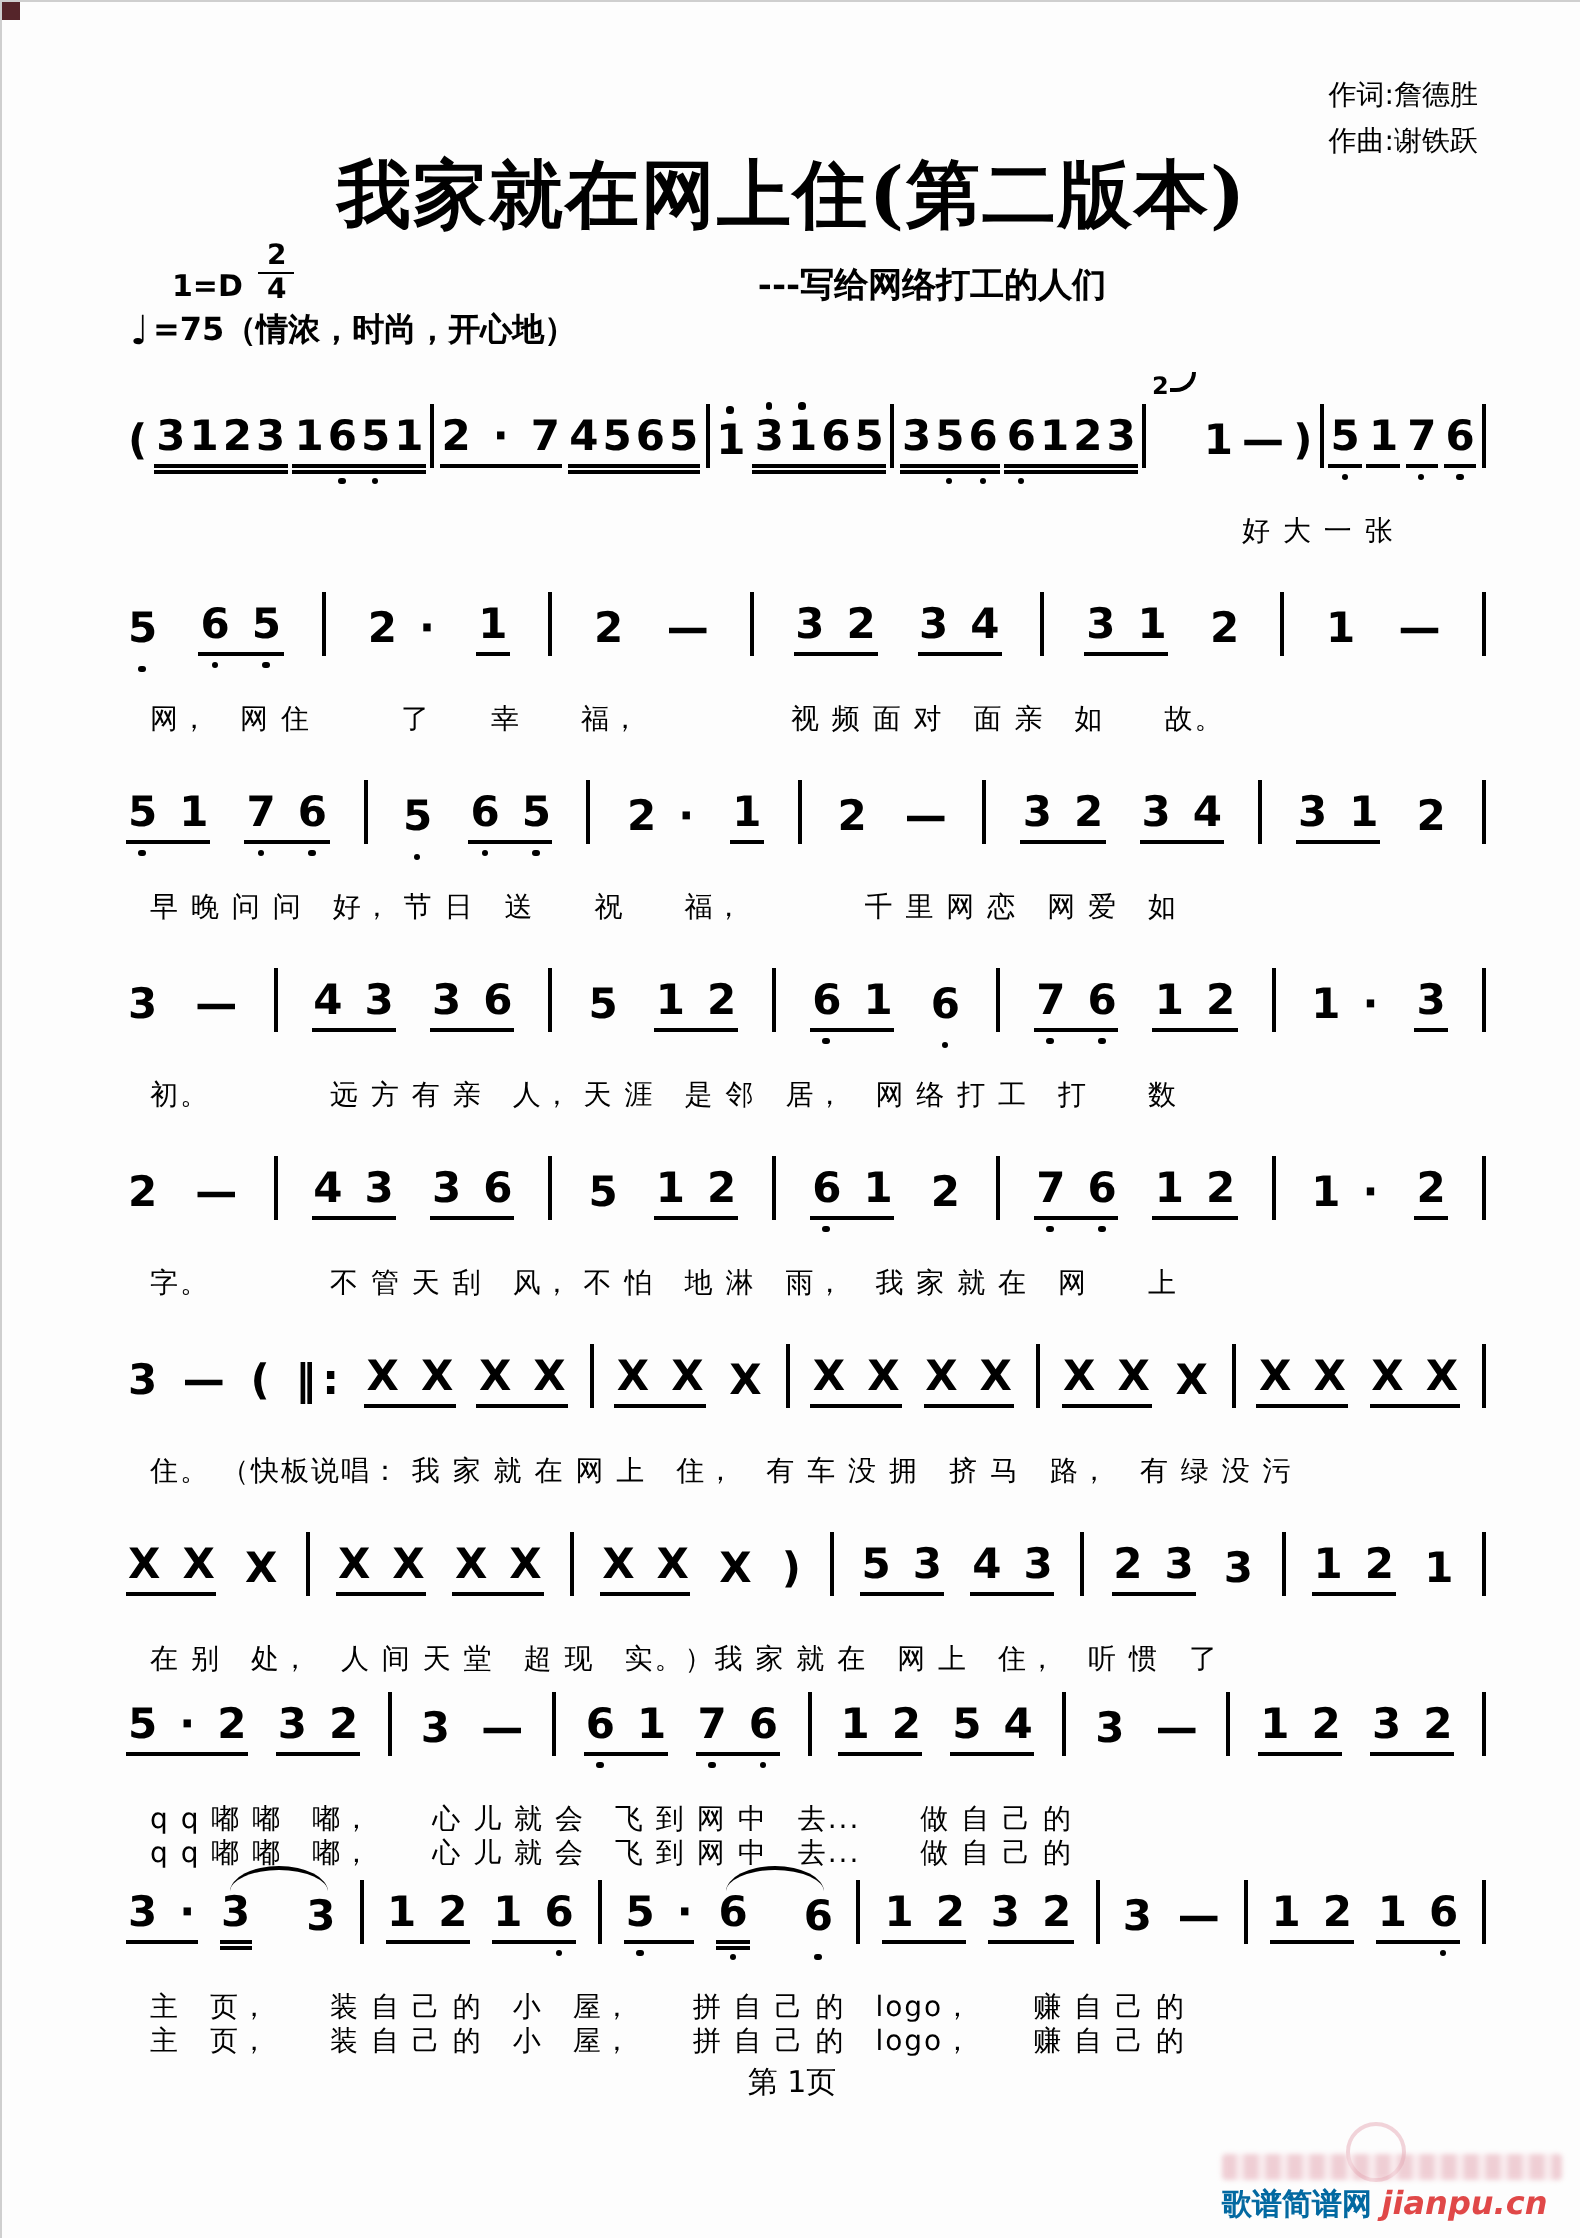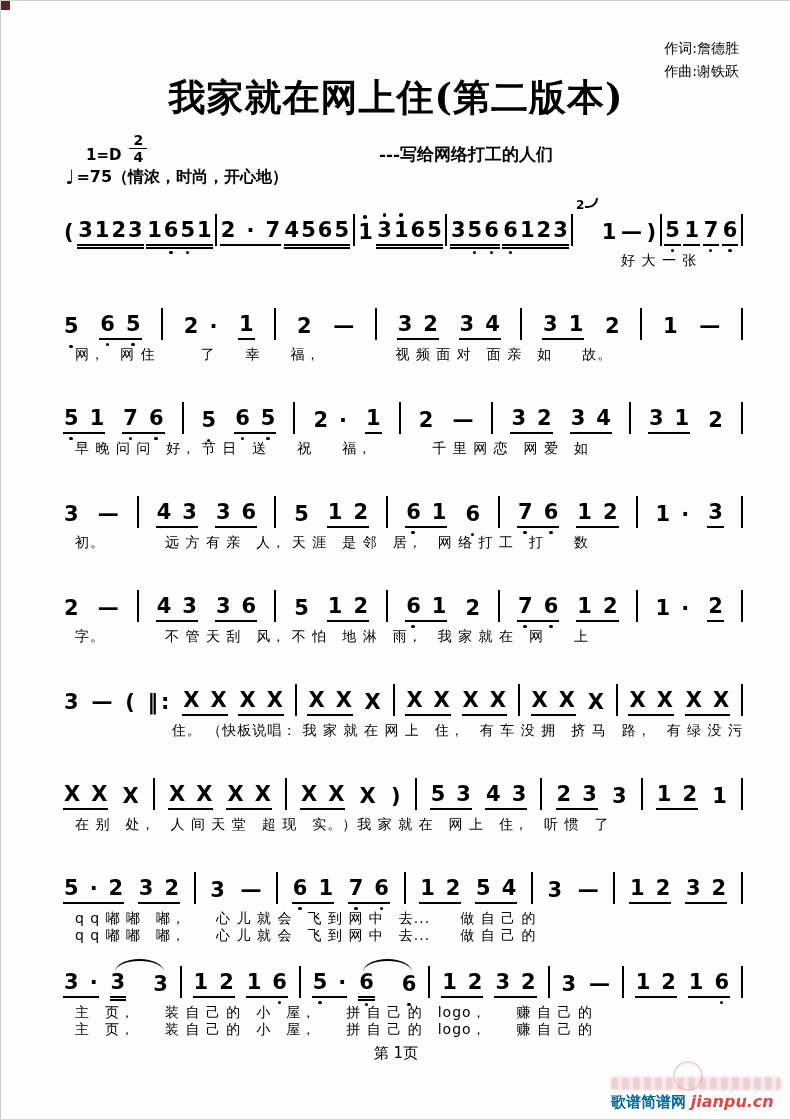--- a/index.html
+++ b/index.html
@@ -4,21 +4,21 @@
 <style>
   html,body{margin:0;padding:0;background:#e9e9e9;}
   .page{position:relative;width:790px;height:1119px;background:#fdfdfd;margin:0 auto;
         font-family:"DejaVu Sans",sans-serif;color:#000;overflow:hidden;
         border-top:1px solid #cfcfcf;border-left:1px solid #cfcfcf;}
   .corner{position:absolute;top:0;left:0;width:9px;height:9px;}
   
   .header{padding-top:72px;position:relative;}
   .title{text-align:center;font-size:37px;font-weight:bold;letter-spacing:1px;
          font-family:"DejaVu Serif","Liberation Serif",serif;}
-  .subtitle{text-align:center;padding-left:140px;font-size:17px;font-weight:bold;margin-top:20px;
+  .subtitle{text-align:center;padding-left:140px;font-size:17px;font-weight:bold;margin-top:8px;
             font-family:"DejaVu Serif","Liberation Serif",serif;}
   .credits{position:absolute;top:36px;right:52px;font-size:14px;line-height:23px;text-align:center;}
   .keyrow{margin:-38px 0 0 85px;font-size:15px;font-weight:bold;height:36px;display:flex;align-items:flex-end;gap:8px;}
   .frac{display:inline-block;text-align:center;font-size:14px;line-height:14px;}
   .frac .tn{display:block;border-bottom:1.5px solid #000;padding:0 4px 1px;}
   .frac .td{display:block;padding-top:1px;}
   .temporow{margin:0 0 0 64px;font-size:16px;font-weight:bold;height:26px;display:flex;align-items:center;}
   .tempoglyph{font-size:20px;margin-right:2px;}
   
   .score{padding:6px 48px 0 62px;}
@@ -36,21 +36,21 @@
   .n.hi::before{content:"";position:absolute;left:50%;margin-left:-2px;top:-7px;width:3.5px;height:3.5px;
                 background:#000;border-radius:50%;}
   .bar{width:2px;height:32px;background:#000;}
   .grace{font-size:12px;font-weight:bold;align-self:flex-start;margin-top:2px;position:relative;}
   .grace::after{content:"";display:inline-block;width:11px;height:8px;border:2px solid #000;
                 border-top:none;border-left:none;border-radius:0 0 10px 0;margin-left:1px;vertical-align:top;}
   .tiew{position:relative;display:inline-flex;align-items:flex-end;gap:26px;}
   .tiew::before{content:"";position:absolute;top:-13px;left:5px;right:5px;height:11px;
                 border-top:2px solid #000;border-radius:50% 50% 0 0 / 100% 100% 0 0;}
   .rep{letter-spacing:1px;}
-  .lyrics{margin-top:2px;}
+  .lyrics{margin-top:20px;}
   .lrow{white-space:pre;font-size:14px;line-height:17px;letter-spacing:1px;}
   
   .footer{text-align:center;font-size:15px;margin-top:2px;}
   
   .wm{position:absolute;right:10px;bottom:8px;width:170px;}
   .wm-blur{height:13px;border-radius:2px;filter:blur(1.2px);opacity:.55;margin-bottom:2px;
            background:repeating-linear-gradient(90deg,#e4a9b4 0 7px,#f6dde2 7px 11px);}
   .wm-row{font-size:15px;white-space:nowrap;position:relative;}
   .wm-circle{position:absolute;left:62px;top:-16px;width:26px;height:26px;border:2px solid rgba(231,177,188,.55);
              border-radius:50%;}
@@ -440,21 +440,21 @@
             <span class="n">X</span>
             <span class="n">X</span>
           </span>
           <span class="grp u1 sp">
             <span class="n">X</span>
             <span class="n">X</span>
           </span>
           <div class="bar"></div>
         </div>
         <div class="lyrics">
-          <div class="lrow" style="padding-left: 12px; text-align: right;">住。 （快板说唱： 我 家 就 在 网 上　住，　有 车 没 拥　挤 马　路，　有 绿 没 污</div>
+          <div class="lrow" style="padding-left: 12px;">住。 （快板说唱： 我 家 就 在 网 上　住，　有 车 没 拥　挤 马　路，　有 绿 没 污</div>
         </div>
       </div>
       <div class="sline">
         <div class="notes">
           <span class="grp u1 sp">
             <span class="n">X</span>
             <span class="n">X</span>
           </span>
           <span class="grp">
             <span class="n">X</span>

